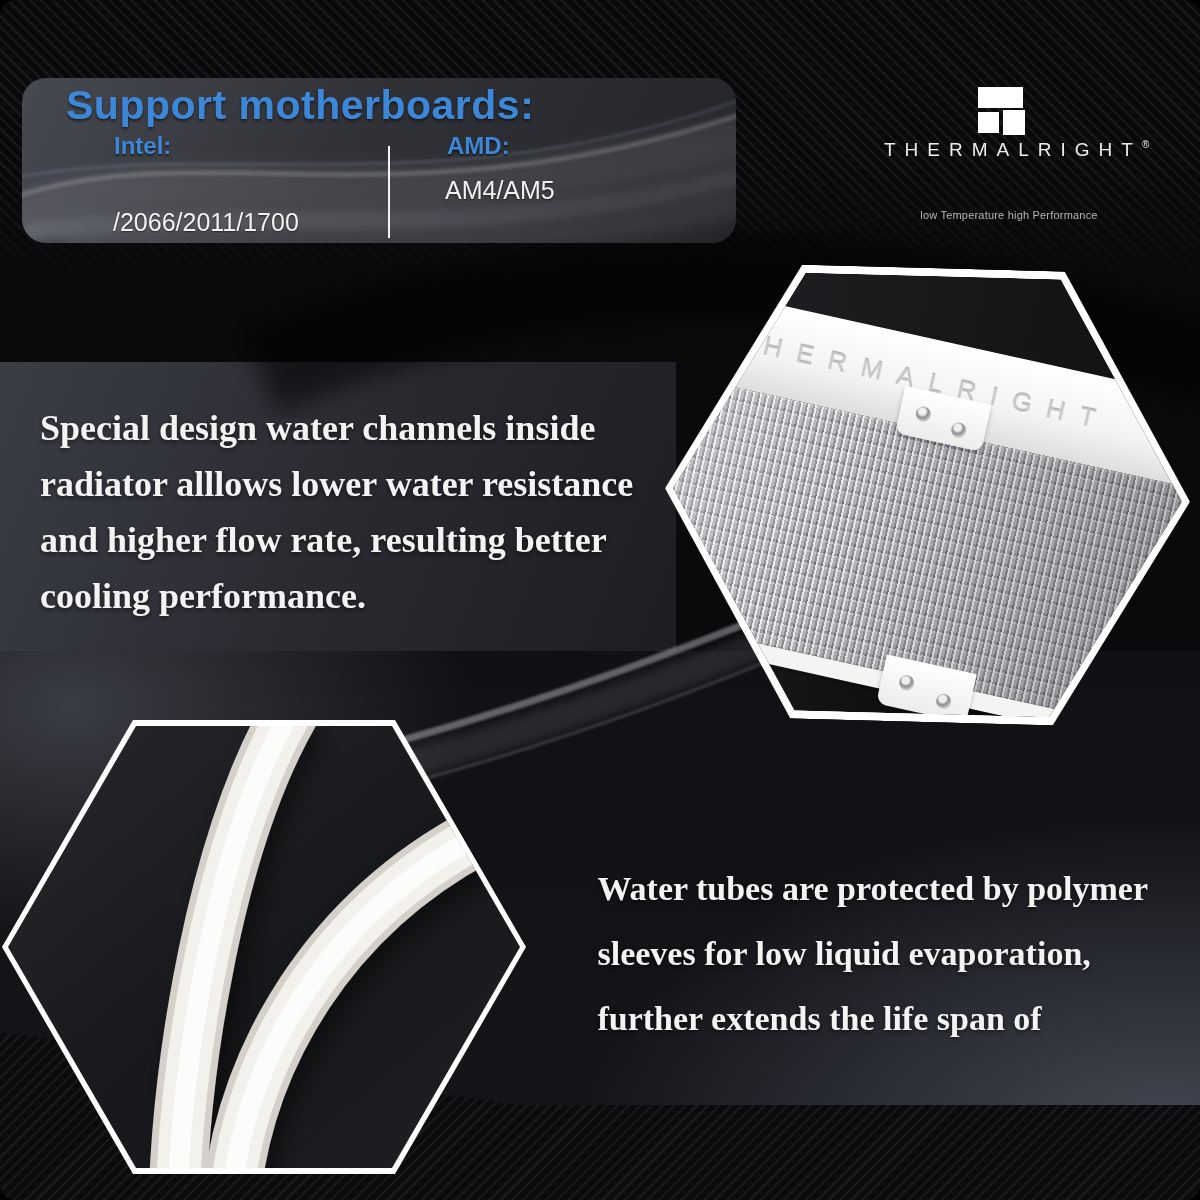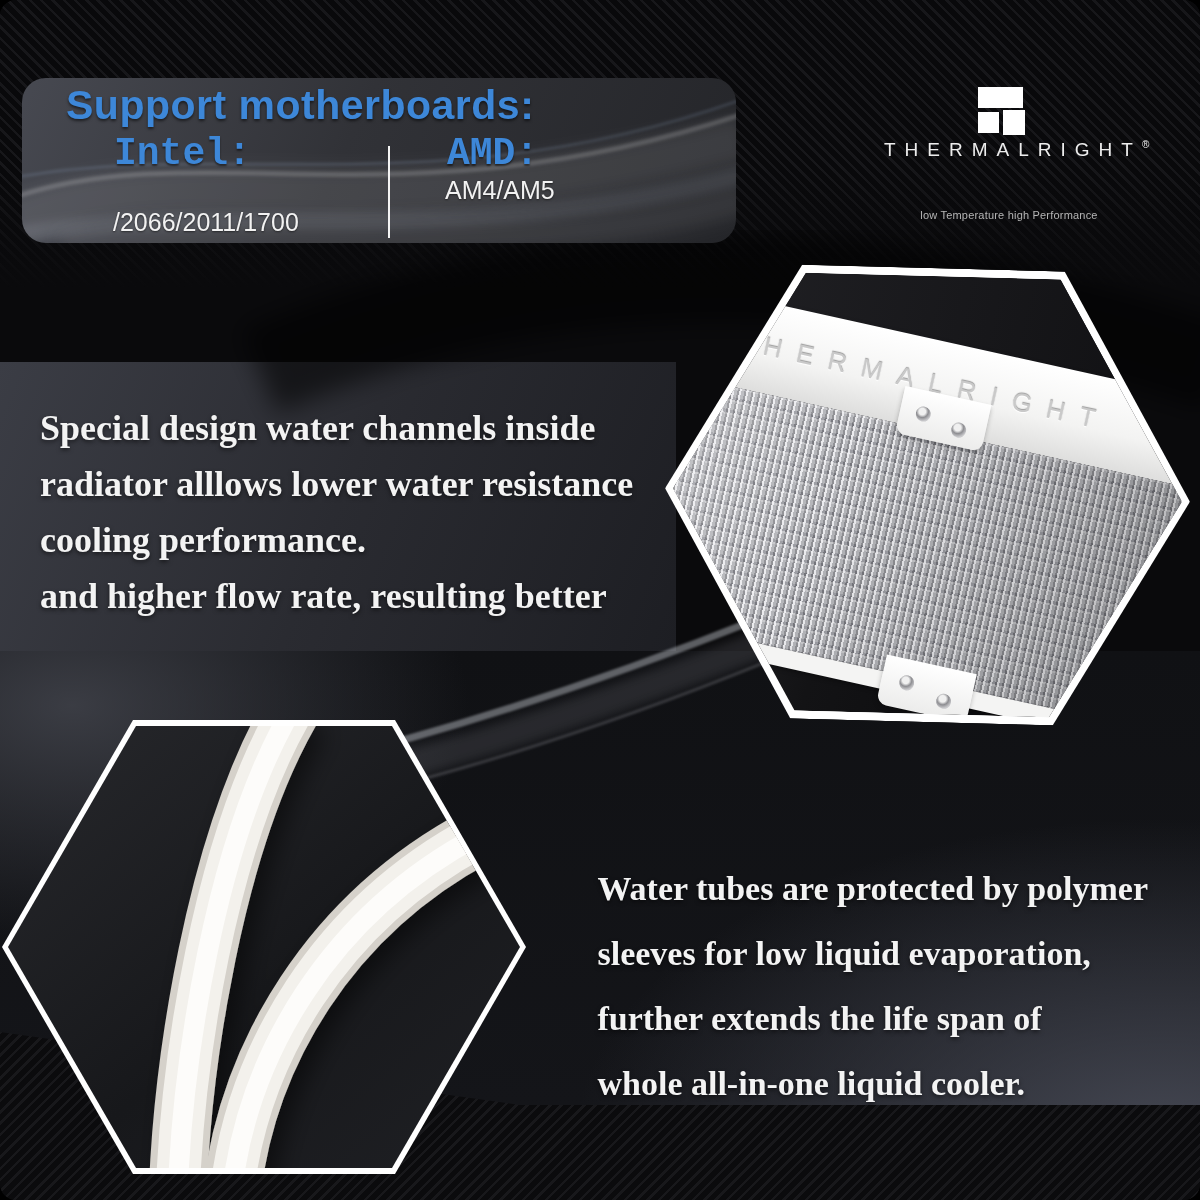--- a/index.html
+++ b/index.html
@@ -25,21 +25,21 @@
       radial-gradient(ellipse 950px 520px at 97% 108%,rgba(74,77,89,.9),rgba(74,77,89,0) 62%),
       linear-gradient(#101114,#141519);}
 
   
   .panel-top{left:22px;top:78px;width:714px;height:165px;border-radius:24px;
     background:linear-gradient(115deg,#474951 0%,#313237 45%,#242529 100%);
     overflow:hidden;}
   .panel-top svg{position:absolute;left:0;top:0;}
   .support-title{position:absolute;left:44px;top:4px;font-size:41px;font-weight:700;
     letter-spacing:.5px;text-shadow:0 2px 3px rgba(0,0,0,.55);}
-  .col-label{position:absolute;font-size:38px;font-weight:700;text-shadow:0 2px 2px rgba(0,0,0,.5);font-family:Liberation Mono, monospace;}
+  .col-label{position:absolute;font-size:24px;font-weight:700;text-shadow:0 2px 2px rgba(0,0,0,.5);}
   .socket{position:absolute;font-size:25px;font-weight:400;color:#f2f2f2;
     text-shadow:0 1px 2px rgba(0,0,0,.5);}
   .vdivider{position:absolute;left:366px;top:68px;width:2px;height:92px;background:#f4f4f4;}
 
   
   .tmark{position:absolute;}
   .tmark span{position:absolute;display:block;background:#fff;}
   .logotype{position:absolute;left:884px;top:139px;width:260px;color:#ededed;
     font-size:19px;font-weight:400;letter-spacing:9px;white-space:nowrap;}
   .logotype sup{font-size:10px;letter-spacing:0;vertical-align:8px;}
@@ -150,22 +150,22 @@
     <span style="left:0;top:0;width:45px;height:21px"></span>
     <span style="left:0;top:25px;width:21px;height:21px"></span>
     <span style="left:25px;top:23px;width:22px;height:25px"></span>
   </div>
   <div class="logotype"><span>THERMALRIGHT</span><sup>®</sup></div>
   <div class="tagline">low Temperature high Performance</div>
 
   <div class="abs feat feat-left">
     <div>Special design water channels inside</div>
     <div>radiator alllows lower water resistance</div>
+    <div>and higher flow rate, resulting better</div>
     <div>cooling performance.</div>
-    <div>and higher flow rate, resulting better</div>
   </div>
 
   <div class="abs hex hex-outer hex-rad">
     <div class="abs hex hex-rad-in">
       <div class="rad-rotor">
         <div class="rad-dark-top"></div>
         <div class="rad-band">
           <div class="tmark-mini" style="position:absolute;left:66px;top:26px;width:26px;height:26px">
             <span style="left:0;top:0;width:24px;height:11px"></span>
             <span style="left:0;top:14px;width:11px;height:11px"></span>
@@ -204,16 +204,15 @@
         <path d="M 224 465 C 240 330 320 190 470 110" fill="none" stroke="#f3f1ec" stroke-width="44"></path>
         <path d="M 224 465 C 240 330 320 190 470 110" fill="none" stroke="#fdfcfa" stroke-width="20"></path>
       </svg>
     </div>
   </div>
 
   <div class="abs feat feat-right">
     <div>Water tubes are protected by polymer</div>
     <div>sleeves for low liquid evaporation,</div>
     <div>further extends the life span of</div>
-    <div>whole all-in-one liquid cooler.</div>
   </div>
 
 </div>
 
 </body></html>

